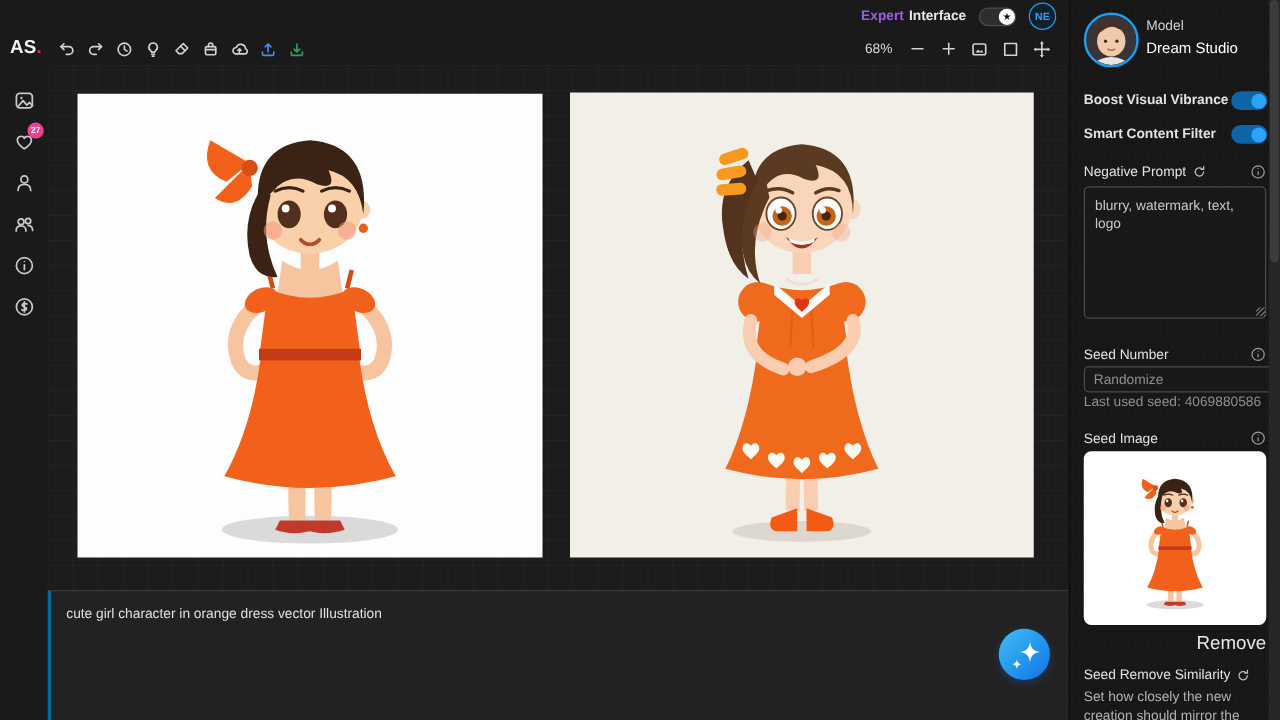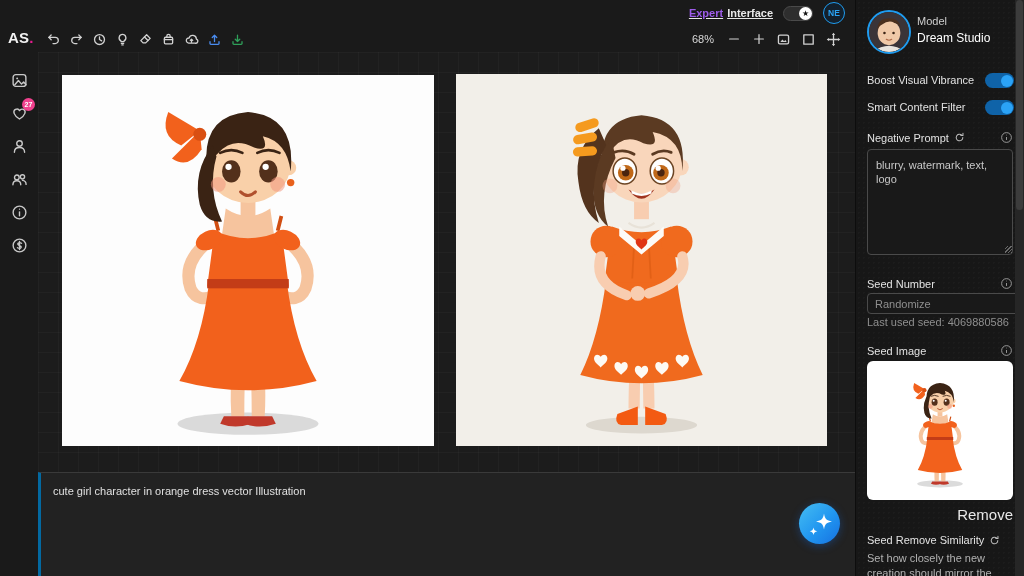--- a/index.html
+++ b/index.html
@@ -11,21 +11,21 @@
   .sidebar { position:absolute; left:0; top:0; width:38px; height:576px; background:#1a1a1a; z-index:5; }
   .logo { position:absolute; left:8px; top:29px; font-size:15px; font-weight:bold; color:#f2f2f2; letter-spacing:.2px; }
   .logo .dot { color:#e61b8f; }
   .side-icons { position:absolute; left:0; top:70px; width:38px; display:flex; flex-direction:column; align-items:center; gap:13px; }
   .side-btn { position:relative; width:26px; height:20px; background:none; border:none; display:flex; align-items:center; justify-content:center; cursor:pointer; }
   .side-btn svg { stroke:#c9c9c9; fill:none; stroke-width:1.3; stroke-linecap:round; stroke-linejoin:round; }
   .badge { position:absolute; top:-5px; right:-3px; min-width:13px; height:13px; border-radius:7px; background:#f0418e; color:#fff; font-size:7px; font-weight:bold; display:flex; align-items:center; justify-content:center; padding:0 2px; }
 
   
   .topbar { position:absolute; left:38px; top:0; width:817px; height:26px; background:#1a1a1a; display:flex; align-items:center; justify-content:flex-end; gap:10px; padding-right:10px; z-index:4; }
-  .mode-label { font-size:11px; font-weight:bold;text-decoration:underline; }
+  .mode-label { font-size:11px; font-weight:bold; }
   .mode-label .expert { color:#9d5ce8; }
   .mode-label .interface { color:#e8e8e8; margin-left:4px; }
   .star-toggle { position:relative; width:30px; height:15px; border-radius:8px; background:#2e2e2e; border:1px solid #4a4a4a; cursor:pointer; }
   .star-toggle .knob { position:absolute; right:0px; top:0.5px; width:13px; height:13px; border-radius:50%; background:#fff; display:flex; align-items:center; justify-content:center; font-size:8px; color:#111; line-height:1; }
   .avatar-initials { width:22px; height:22px; border-radius:50%; border:1.5px solid #1f9cf0; background:#13202c; color:#2aa3f5; font-size:8.5px; font-weight:bold; display:flex; align-items:center; justify-content:center; cursor:pointer; }
 
   
   .toolbar { position:absolute; left:38px; top:26px; width:817px; height:26px; background:#1a1a1a; display:flex; align-items:center; z-index:4; }
   .tb-left { display:flex; align-items:center; gap:4px; padding-left:6px; }
   .tb-right { margin-left:auto; display:flex; align-items:center; gap:6px; padding-right:12px; }
@@ -51,21 +51,21 @@
     background:linear-gradient(135deg,#45bdf2 0%,#2196f0 55%,#1670e0 100%); box-shadow:0 2px 8px rgba(20,110,230,.35); display:flex; align-items:center; justify-content:center; }
 
   
   .rightpanel { position:absolute; left:855px; top:0; width:169px; height:576px; background:#171717; border-left:1px solid #0d0d0d;
     background-image:radial-gradient(rgba(255,255,255,.018) 1px, transparent 1px); background-size:5px 5px; }
   .rp { position:absolute; }
   .model-avatar { left:11px; top:10px; width:44px; height:44px; border-radius:50%; border:2px solid #1f9cf0; overflow:hidden; background:#2b2b30; }
   .model-avatar svg { width:100%; height:100%; display:block; }
   .model-label { left:61px; top:15px; font-size:11px; color:#cfcfcf; }
   .model-name { left:61px; top:31px; font-size:12px; color:#fff; font-weight:500; }
-  .toggle-row { left:11px; width:147px; height:16px; display:flex; align-items:center; }
+  .toggle-row { left:11px; width:147px; height:16px; display:flex; align-items:center;font-weight:bold; }
   .toggle-row .lbl { font-size:11px; color:#e2e2e2; }
   .switch { position:absolute; right:0; top:1px; width:29px; height:15px; border-radius:8px; background:#0f63a8; cursor:pointer; }
   .switch::after { content:""; position:absolute; right:1.5px; top:1.5px; width:12px; height:12px; border-radius:50%; background:#2ba3f7; }
   .section-label { font-size:11px; color:#e2e2e2; display:flex; align-items:center; gap:5px; }
   .icon-refresh svg, .icon-info svg { display:block; }
   .neg-textarea { left:11px; top:149px; width:146px; height:106px; background:#191919; border:1px solid #4a4a4a; border-radius:4px; color:#c8c8c8; font-size:11px; font-family:"Liberation Sans",sans-serif; padding:8px 8px; resize:none; line-height:1.3; }
   .resize-grip { left:149px; top:246px; width:7px; height:7px; background:
      repeating-linear-gradient(135deg, transparent 0 1.5px, #6a6a6a 1.5px 2.5px); }
   .seed-input-wrap { left:11px; top:293px; width:168px; height:21px; border:1px solid #4a4a4a; border-radius:4px; background:#191919; display:flex; align-items:center;gap:16px; }
   .seed-input { flex:1; min-width:0; background:transparent; border:none; outline:none; color:#c8c8c8; font-size:11px; font-family:"Liberation Sans",sans-serif; padding:0 7px; }

